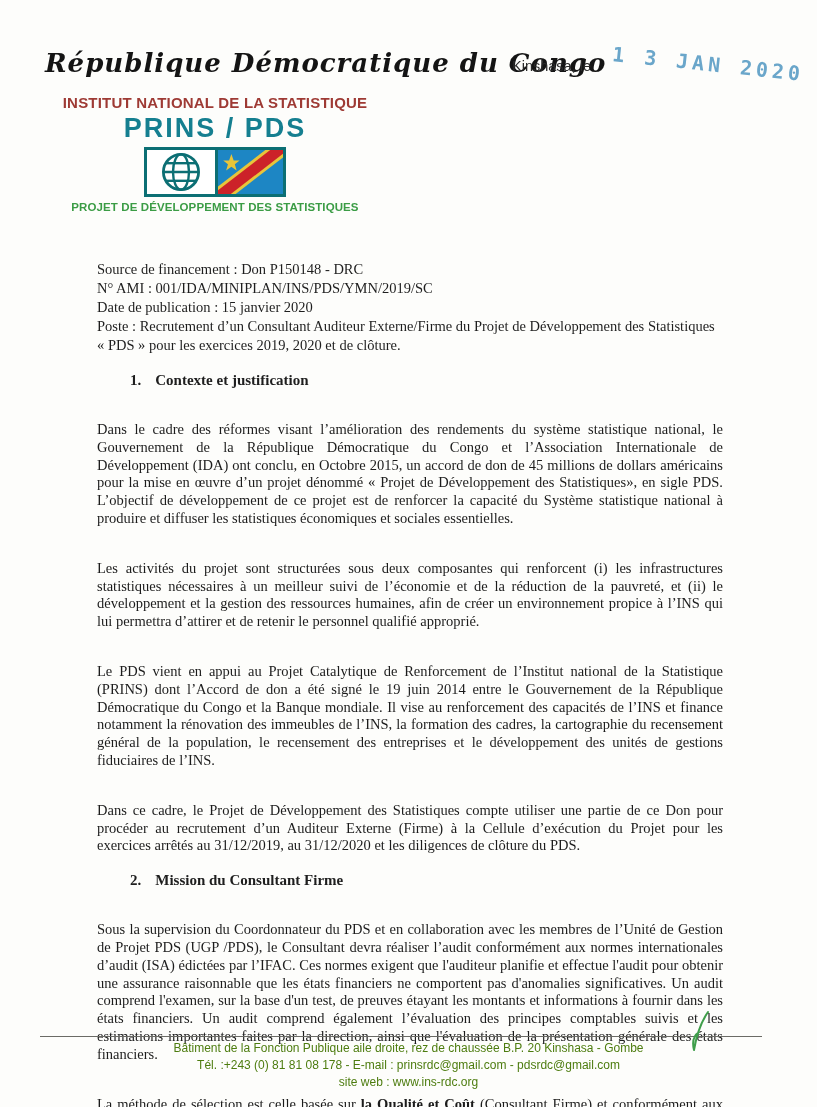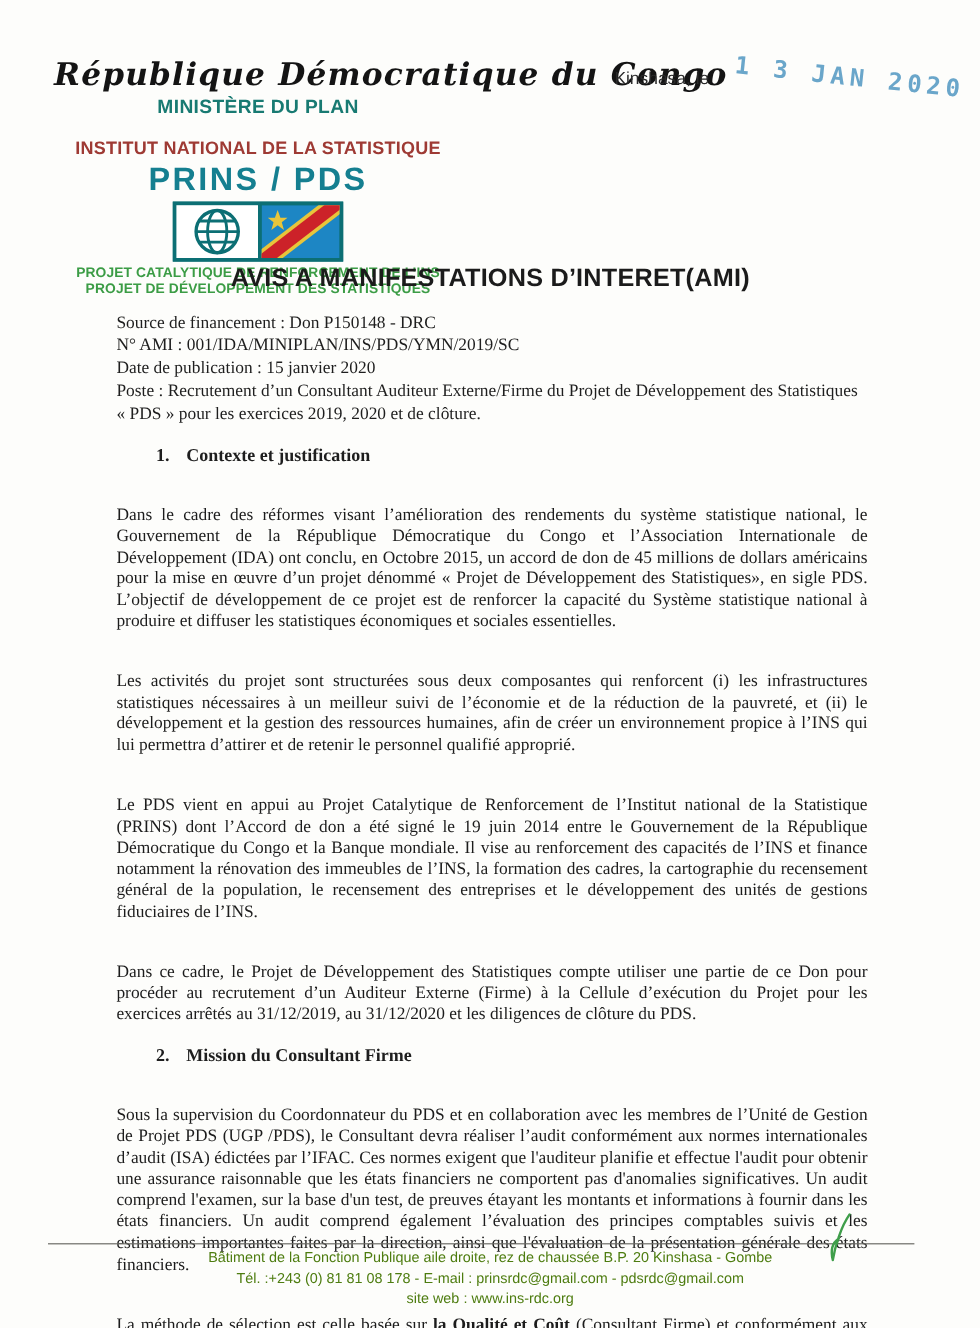--- a/index.html
+++ b/index.html
@@ -102,21 +102,20 @@
     color: #4d7c0f;
   }
 </style>
 </head>
 <body>
 
 <div class="page">
 
   <div class="letterhead">
     <div class="country-script">République Démocratique du Congo</div>
-    <div class="ministry">MINISTÈRE DU PLAN</div>
     <div class="institute">INSTITUT NATIONAL DE LA STATISTIQUE</div>
     <div class="acronym">PRINS / PDS</div>
 
     <div class="logo-box">
       <div class="logo-left">
         <svg width="40" height="40" viewBox="0 0 100 100">
           <circle cx="50" cy="50" r="44" fill="none" stroke="#0c6f74" stroke-width="7"></circle>
           <ellipse cx="50" cy="50" rx="20" ry="44" fill="none" stroke="#0c6f74" stroke-width="6"></ellipse>
           <line x1="6" y1="50" x2="94" y2="50" stroke="#0c6f74" stroke-width="6"></line>
           <line x1="12" y1="28" x2="88" y2="28" stroke="#0c6f74" stroke-width="6"></line>
@@ -126,28 +125,26 @@
       <div class="logo-right">
         <svg width="100%" height="100%" viewBox="0 0 68 44" preserveAspectRatio="none">
           <rect x="0" y="0" width="68" height="44" fill="#1d86c4"></rect>
           <line x1="-4" y1="50" x2="72" y2="-6" stroke="#e8c53a" stroke-width="17"></line>
           <line x1="-4" y1="50" x2="72" y2="-6" stroke="#cc2229" stroke-width="11"></line>
           <polygon fill="#e8c53a" points="14,4 16.4,10.4 22.6,10.4 17.6,14.3 19.5,20.6 14,16.8 8.5,20.6 10.4,14.3 5.4,10.4 11.6,10.4"></polygon>
         </svg>
       </div>
     </div>
 
-    <div class="proj-line">PROJET CATALYTIQUE DE RENFORCEMENT DE L’INS</div>
     <div class="proj-line">PROJET DE DÉVELOPPEMENT DES STATISTIQUES</div>
   </div>
 
   <div class="date-line">Kinshasa, le</div>
   <div class="date-stamp">1 3 JAN 2020</div>
 
-  <div class="doc-title">AVIS A MANIFESTATIONS D’INTERET(AMI)</div>
 
   <div class="content">
     <div class="meta">
       <p><span>Source de financement :</span> <span class="bold">Don P150148 - DRC</span></p>
       <p>N° AMI : 001/IDA/MINIPLAN/INS/PDS/YMN/2019/SC</p>
       <p><span>Date de publication :</span> <span class="bold">15 janvier 2020</span></p>
       <p><span>Poste :</span> <span class="bold">Recrutement d’un Consultant Auditeur Externe/Firme du Projet de Développement des Statistiques « PDS » pour les exercices 2019, 2020 et de clôture.</span></p>
     </div>
 
     <div class="sec-heading"><span class="num">1.</span><span>Contexte et justification</span></div>

